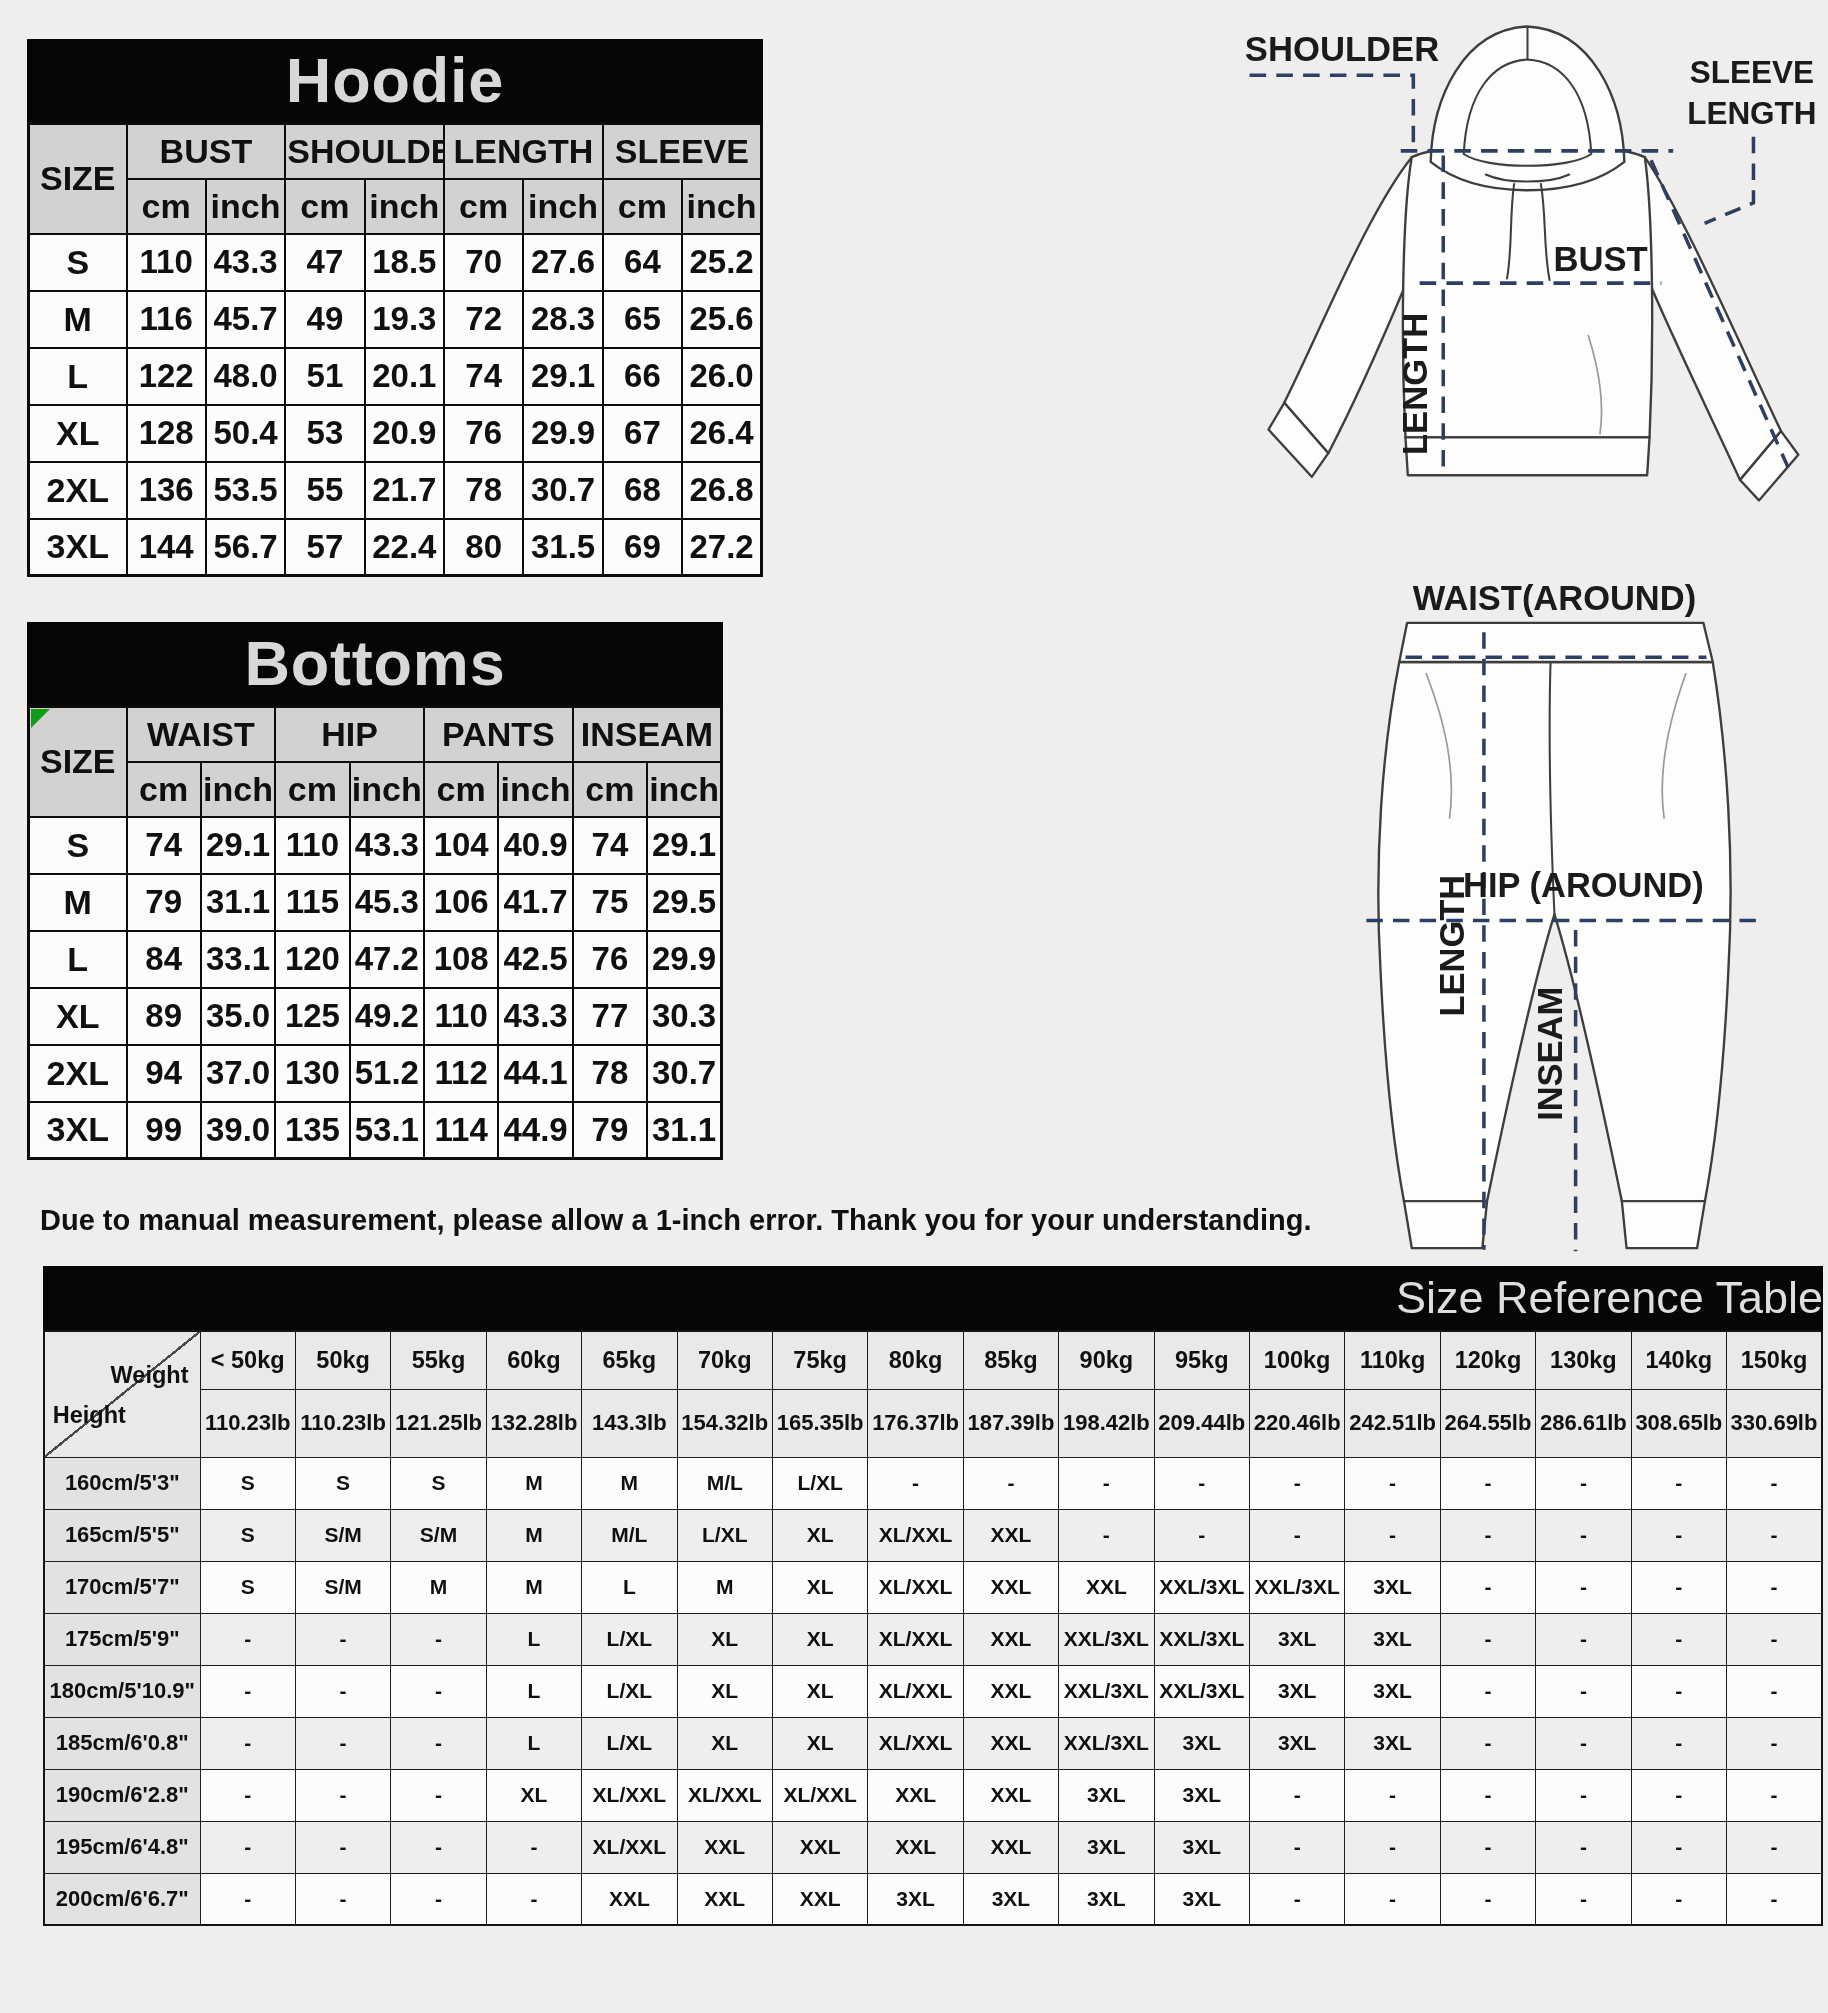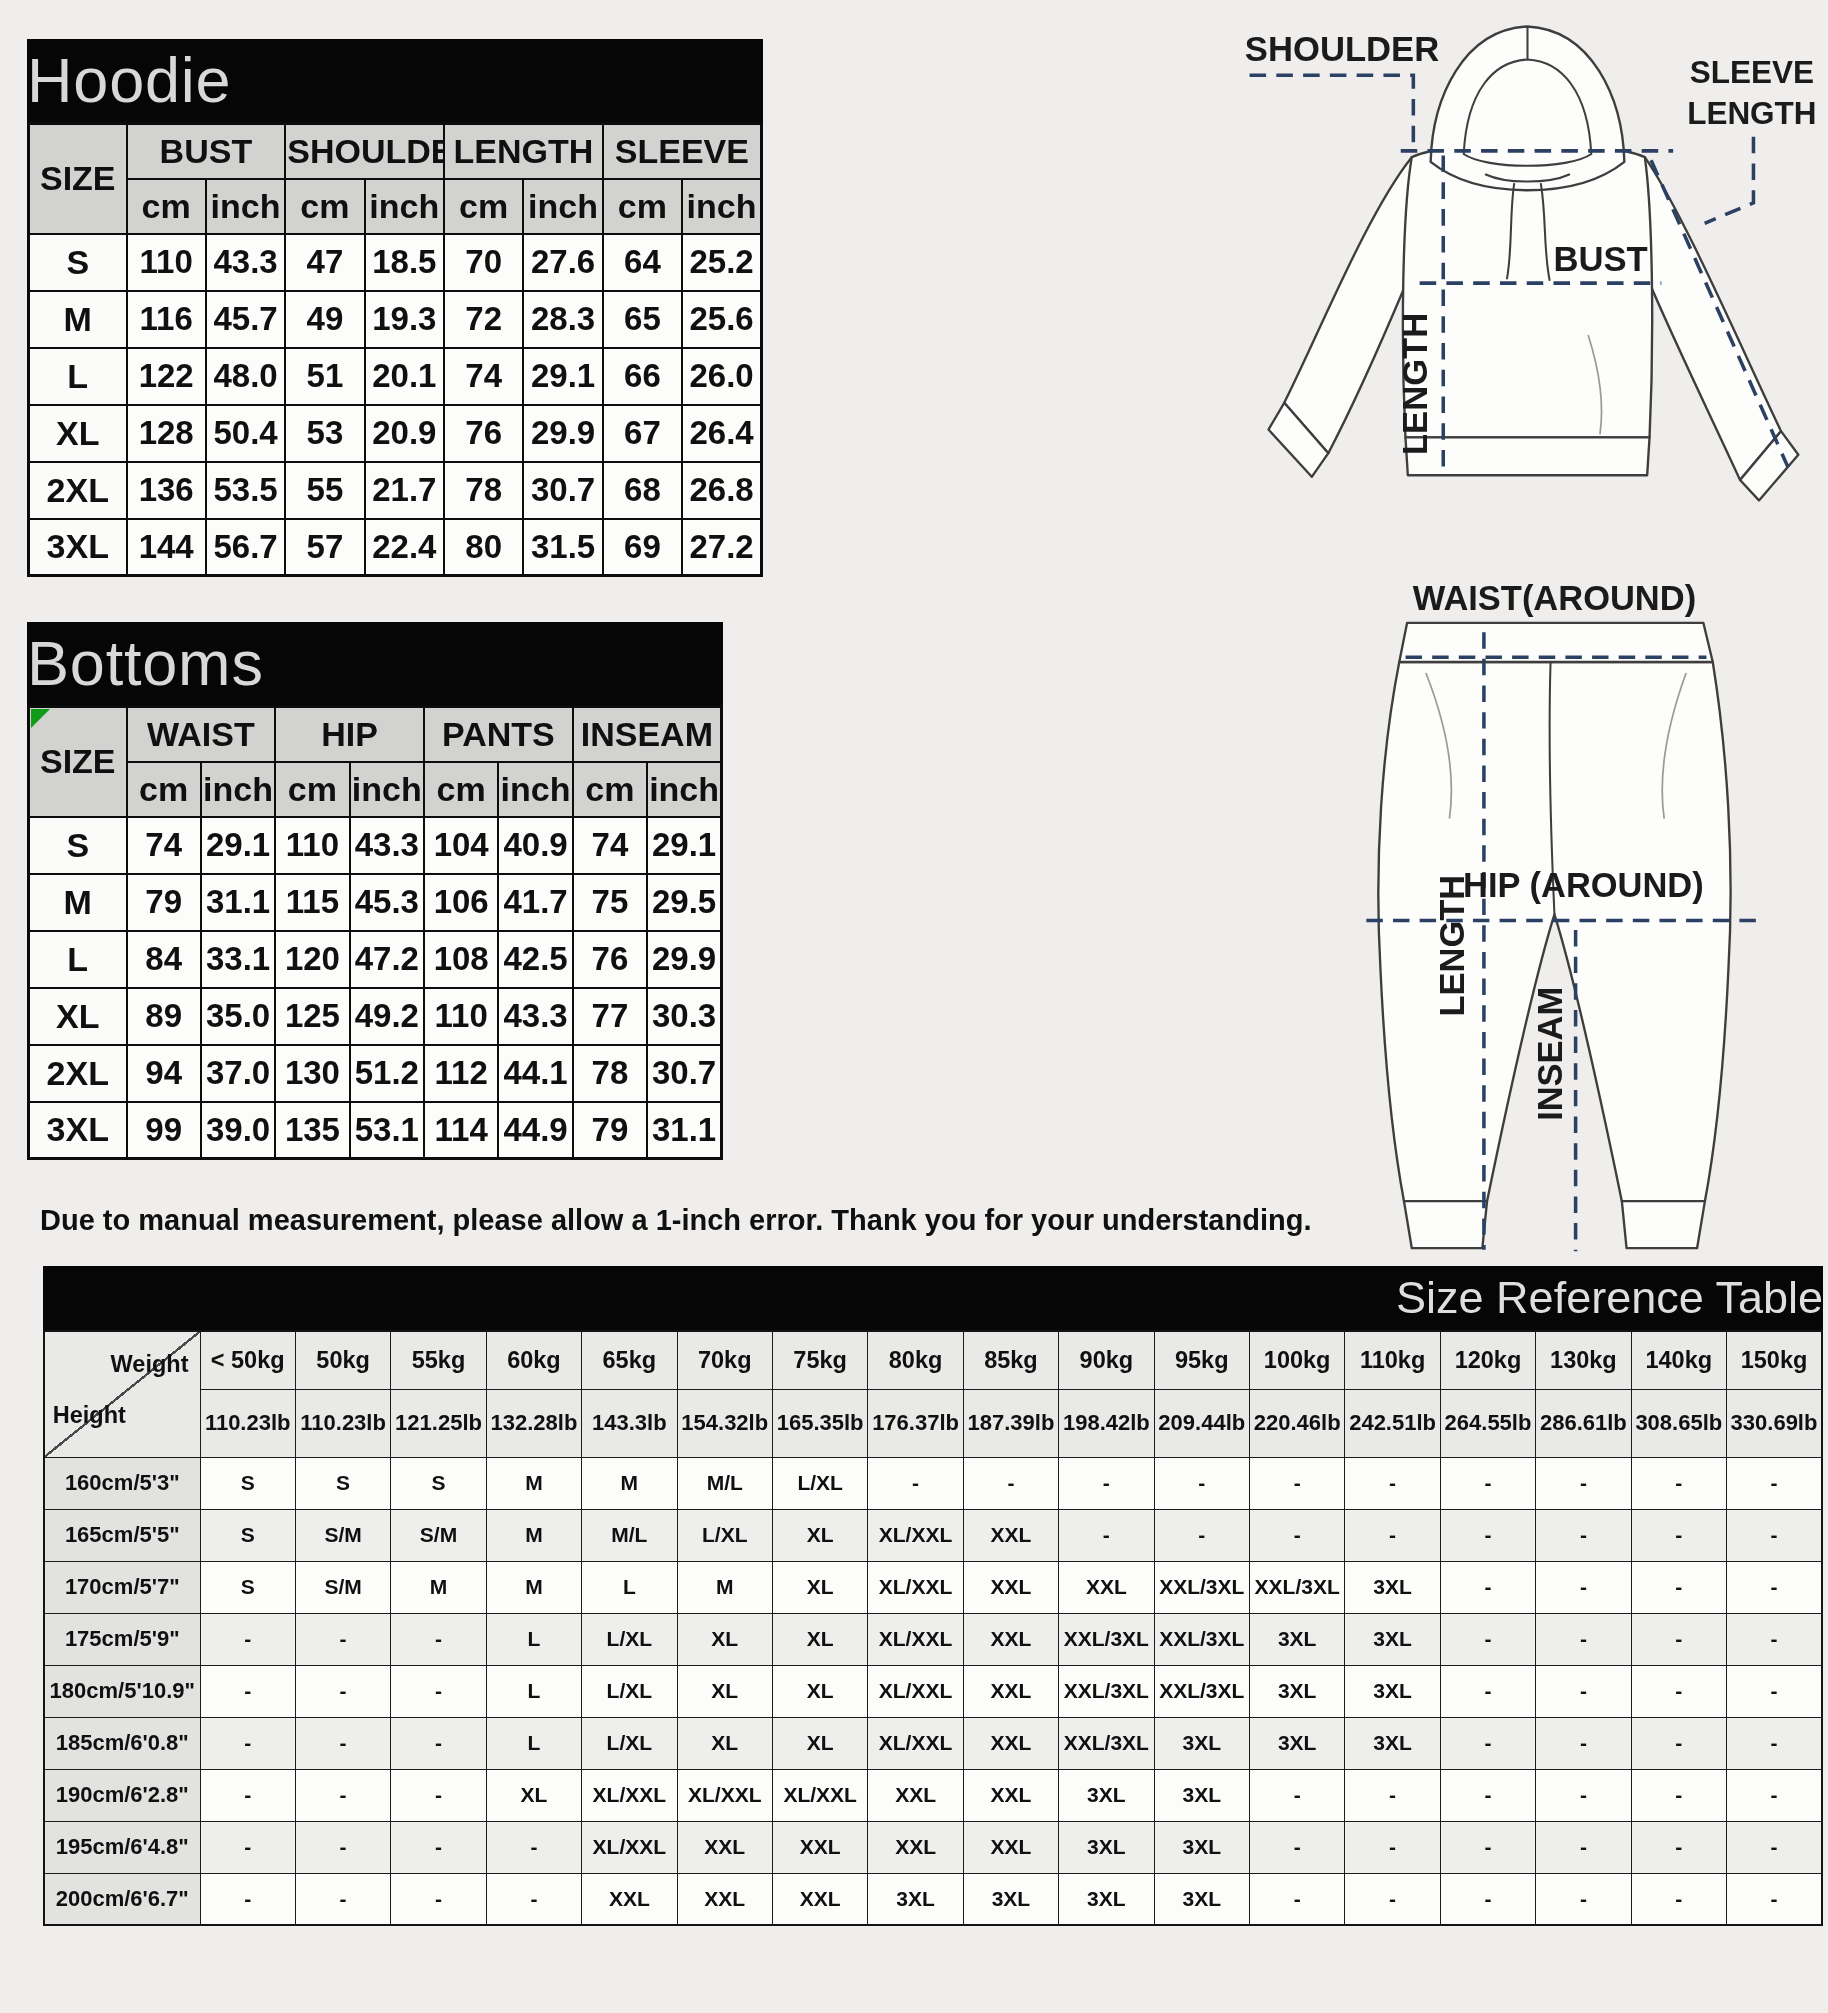--- a/index.html
+++ b/index.html
@@ -2,22 +2,22 @@
 <html style="font-size:12.5px"><head>
 <meta charset="utf-8">
 <style>
 html,body{margin:0;padding:0}
 body{width:1829px;height:2013px;position:relative;background:#efeeec;
   font-family:"Liberation Sans","DejaVu Sans",sans-serif;color:#101010}
 .page{position:absolute;inset:0;overflow:hidden}
 section{position:absolute}
 .hoodie-pos{left:27px;top:39px;width:736px}
 .bottoms-pos{left:27px;top:622px;width:696px}
-.spec-title{background:#060606;color:#d8d8d8;height:83px;line-height:83px;
-  font-size:63px;font-weight:normal;letter-spacing:0.8px}
+.spec-title{background:#060606;color:#d8d8d8;height:83px;line-height:83px;text-align:center;
+  font-size:63px;font-weight:bold;letter-spacing:0.8px}
 .spec-table{width:100%;border-collapse:collapse;table-layout:fixed;background:#fbfbfa;border:3.1px solid #0c0c0c}
 .spec-table th,.spec-table td{border:2.3px solid #0c0c0c;text-align:center;vertical-align:middle;overflow:hidden}
 .spec-table thead tr{height:55px}
 .spec-table tbody tr{height:57px}
 .size-th,.group-th,.unit-th{background:#d2d2d0;font-weight:bold;font-size:34px}
 .row-size{background:#fbfbfa;font-weight:bold;font-size:34px}
 .spec-table td{font-weight:bold;font-size:33px;background:#fcfcfb}
 .c-size{width:98px}
 .green-corner{position:absolute;left:3.9px;top:87px;width:0;height:0;
   border-top:19.6px solid #0f9c17;border-right:19.6px solid transparent;z-index:4}
@@ -30,21 +30,21 @@
 #ref-head tr:nth-child(2){height:68px}
 .ref-table tbody tr{height:52px}
 .kg-th{background:#e9e9e7;font-size:23.5px;font-weight:bold}
 .lb-th{background:#e9e9e7;font-size:22px;font-weight:bold}
 .h-th{background:#e2e2e0;font-size:22px;font-weight:bold}
 .ref-table td{font-size:21px;font-weight:bold;background:#fcfcfb}
 .ref-table tbody tr:nth-child(even) td{background:#eeeeec}
 .rc-h{width:156px}
 .corner{background-color:#e9e9e7;position:relative;padding:0;
   background-image:linear-gradient(to bottom right,rgba(0,0,0,0) calc(50% - 1.6px),#4a4a4a calc(50% - 1.6px),#4a4a4a calc(50% + 0.8px),rgba(0,0,0,0) calc(50% + 0.8px))}
-.corner-w{position:absolute;top:19px;right:11px;font-size:23.5px;font-weight:bold}
+.corner-w{position:absolute;top:30px;right:11px;font-size:23.5px;font-weight:bold}
 .corner-h{position:absolute;bottom:28px;left:7.8px;font-size:23.5px;font-weight:bold}
 .note2{position:absolute;left:70px;top:1923px;width:1748px;font-size:28px;font-weight:bold;line-height:1.42;margin:0}
 .hoodie-svg{position:absolute;left:1232px;top:6.3px;width:591px;height:496px}
 .pants-svg{position:absolute;left:1250px;top:546px;width:565px;height:721px}
 .garment{fill:#fdfdfc;stroke:#3e3e3e;stroke-width:3;stroke-linejoin:round}
 .gline{fill:none;stroke:#3e3e3e;stroke-width:2.6;stroke-linecap:round}
 .glight{fill:none;stroke:#9a9a9a;stroke-width:2.2}
 .dash{fill:none;stroke:#2b4063;stroke-width:4.5;stroke-dasharray:21 13}
 .dlabel{font-family:"Liberation Sans","DejaVu Sans",sans-serif;font-size:44px;font-weight:bold;fill:#1b1b1b}
 .dlabel-sm{font-size:40px}

